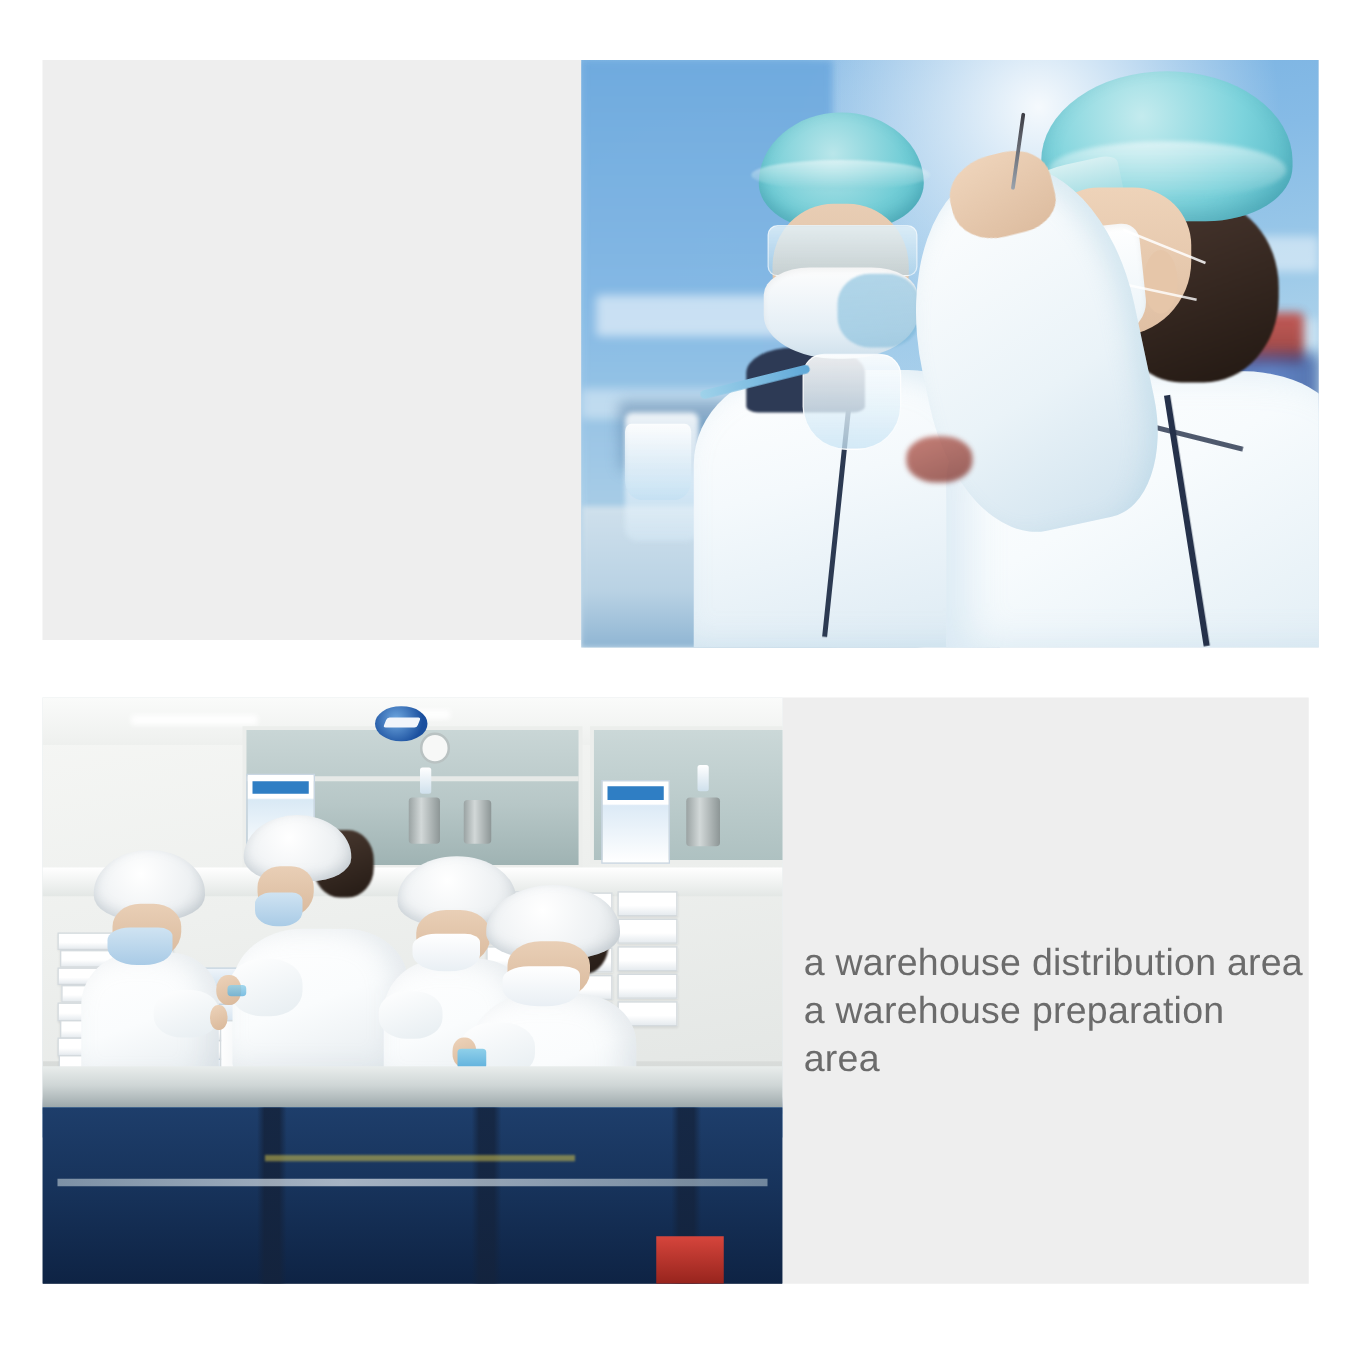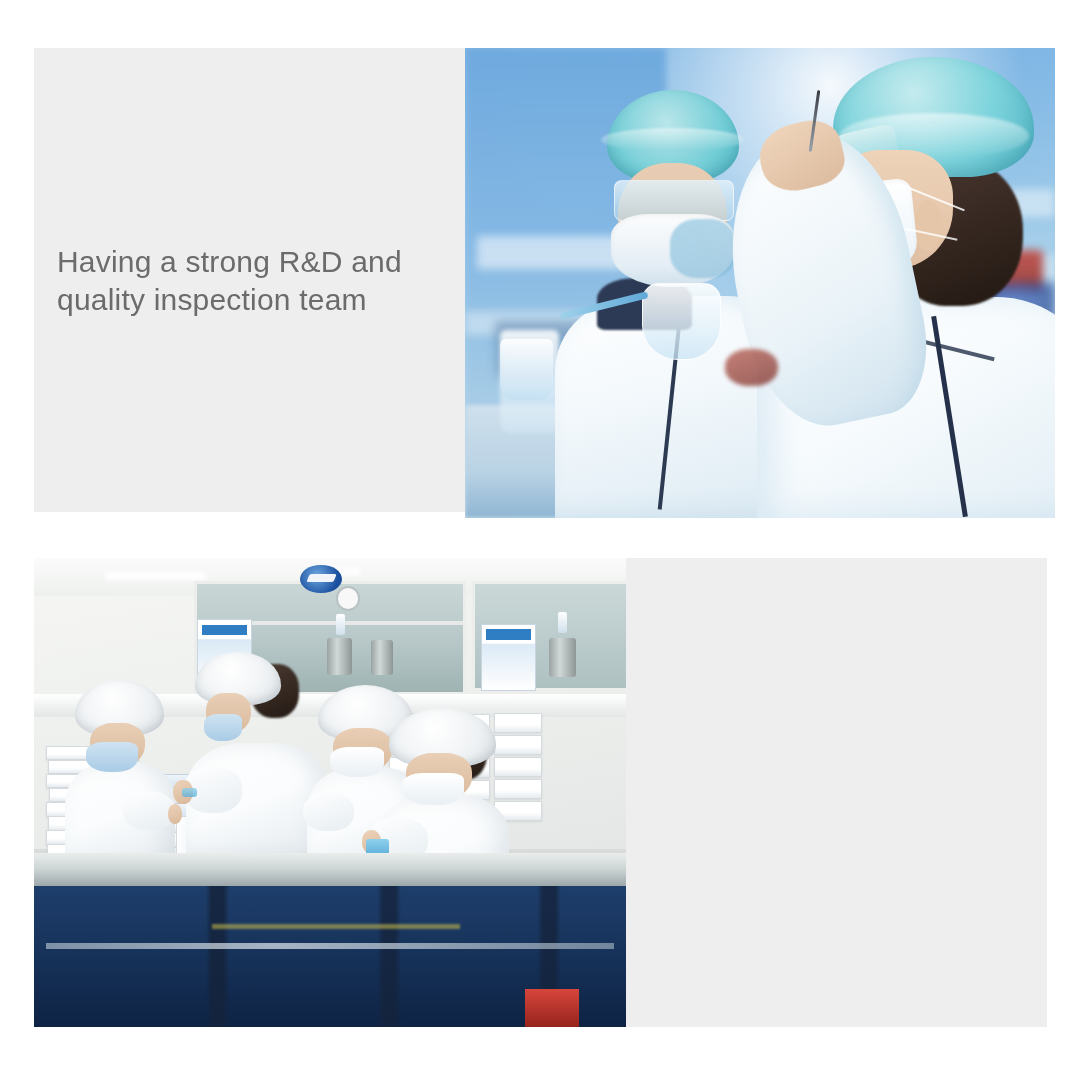--- a/index.html
+++ b/index.html
@@ -389,22 +389,20 @@
     border-radius:3px;
   }
 </style>
 </head>
 <body>
 
 <div class="page">
 
   <div class="panel" id="top-panel"></div>
 
-  <div class="caption" id="top-caption">Having a strong R&amp;D and
-quality inspection team</div>
 
   <div class="photo" id="top-photo">
     <div class="lab-bg"></div>
     <div class="lab-wall-left"></div>
     <div class="lab-shelf s1"></div>
     <div class="lab-shelf s2"></div>
     <div class="lab-shelf s3"></div>
     <div class="lab-shelf s4"></div>
     <div class="lab-dark-box"></div>
     <div class="lab-redbin"></div>
@@ -442,20 +440,22 @@
     <div class="hand"></div>
     <div class="tweezer"></div>
     <div class="flask"></div>
     <div class="pipette"></div>
     <div class="beaker2"></div>
     <div class="specimen"></div>
   </div>
 
   <div class="panel" id="bot-panel"></div>
 
+  <div class="caption" id="bot-caption">a warehouse distribution area
+a warehouse preparation area</div>
 
   <div class="photo" id="bot-photo">
     <div class="wh-bg"></div>
     <div class="wh-wall"></div>
     <div class="wh-ceiling"></div>
     <div class="wh-light l1"></div>
     <div class="wh-light l2"></div>
     <div class="wh-light l3"></div>
     <div class="wh-window"></div>
     <div class="wh-window-r"></div>

